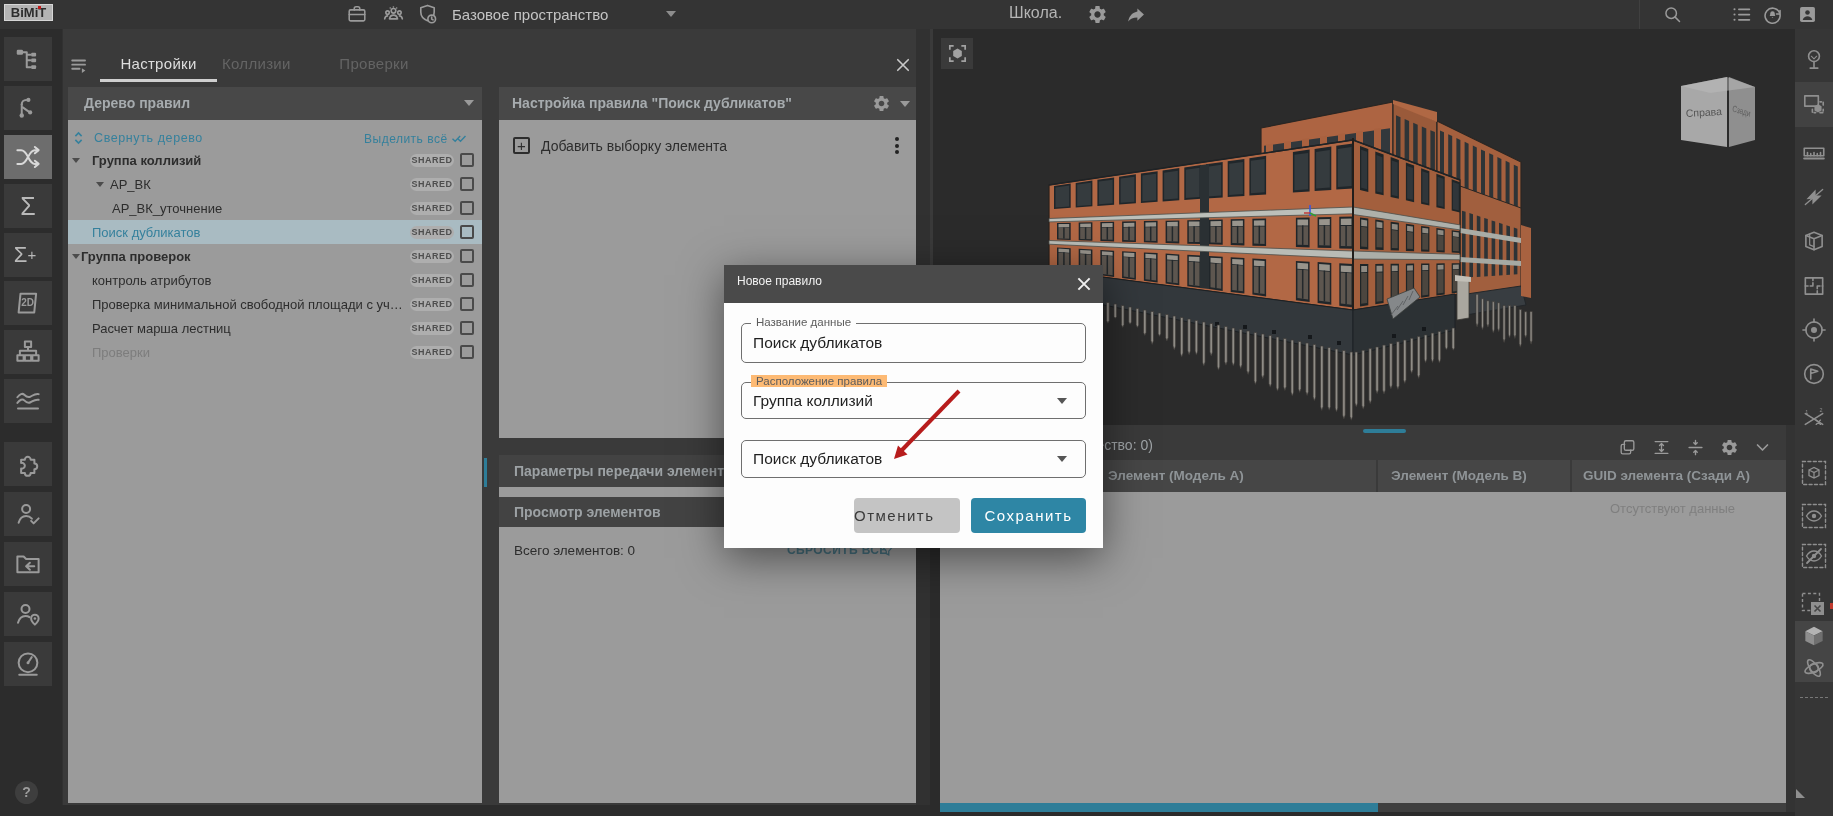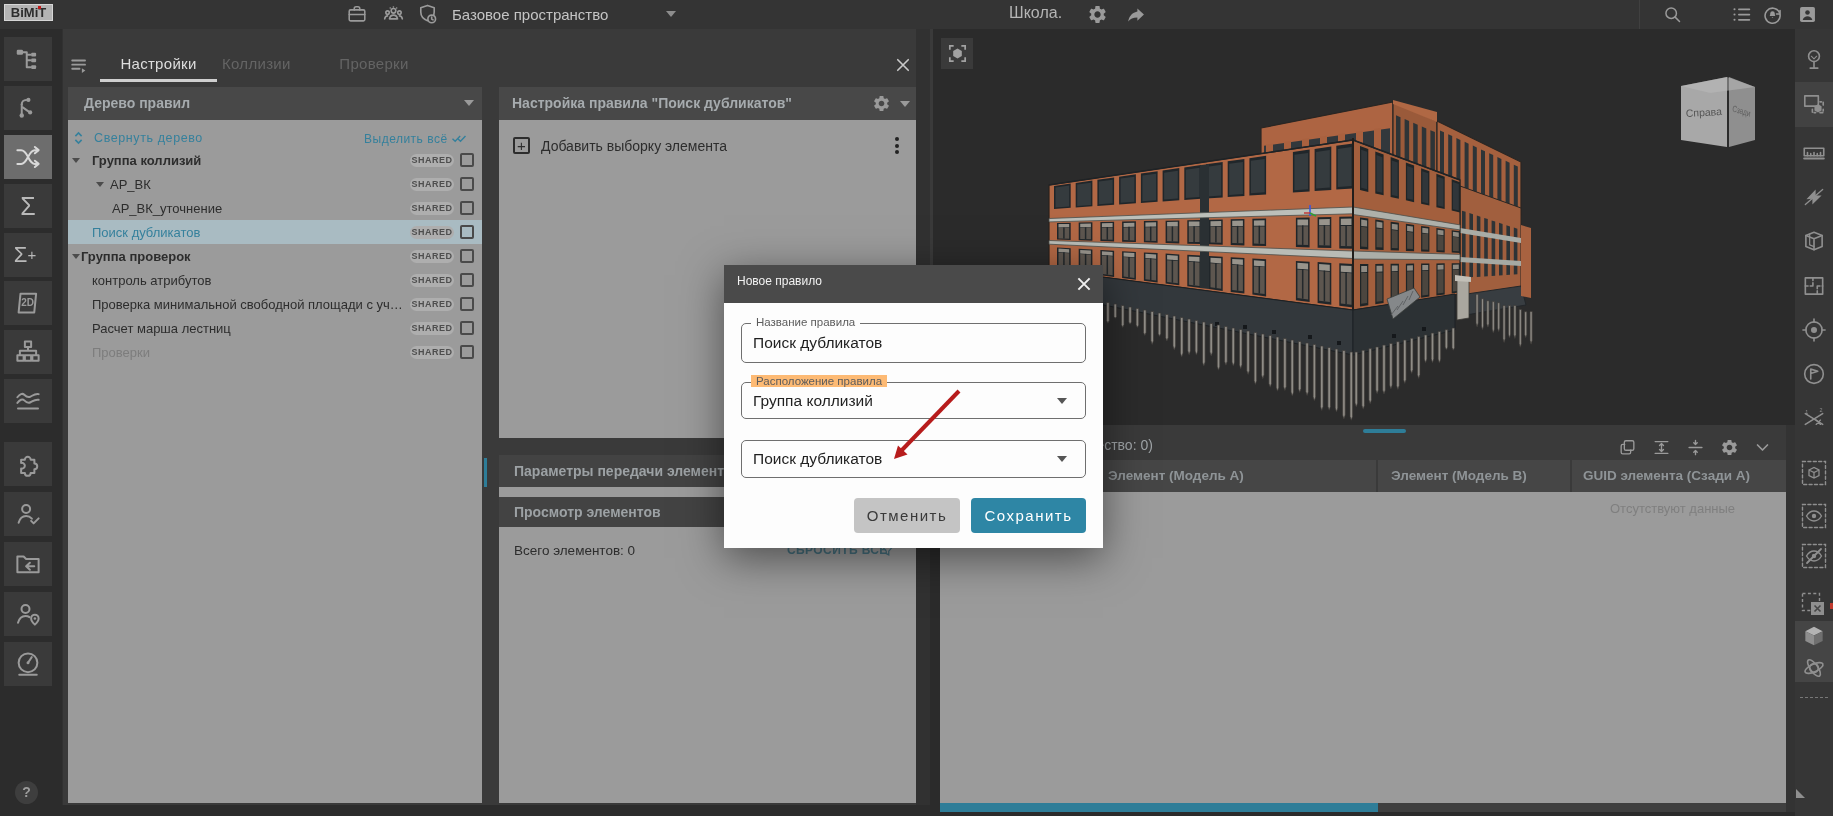--- a/index.html
+++ b/index.html
@@ -668,26 +668,26 @@
 <div class="abs" style="left:1800px;top:697px;width:28px;height:0;border-top:1.5px dashed #777"></div>
 <div class="abs" style="left:1796px;top:789px;width:0;height:0;border-left:9px solid #8f8f8f;border-top:9px solid transparent"></div>
 <div class="abs" style="left:0;top:805px;width:930px;height:11px;background:#2c2c2c"></div>
 <div class="abs" style="left:724px;top:265px;width:379px;height:283px;background:#fdfdfd;box-shadow:0 10px 40px rgba(0,0,0,0.5)"></div>
 <div class="abs" style="left:724px;top:265px;width:379px;height:38px;background:#4a4a4a"></div>
 <div class="abs" style="left:737px;top:274px;font-size:12px;color:#f2f2f2">Новое правило</div>
 <svg class="ic" style="left:1075px;top:275px" width="18" height="18" viewBox="0 0 24 24" fill="none" stroke="#f0f0f0" stroke-width="2.6">
     <path d="M4.5 4.5l15 15M19.5 4.5l-15 15"></path>
   </svg>
 <div class="abs" style="left:741px;top:323px;width:345px;height:40px;border:1.5px solid #6f6f6f;border-radius:5px;background:#fdfdfd"></div>
-<div class="abs" style="left:751px;top:316px;background:#fdfdfd;padding:0 5px;font-size:11.5px;color:#5c5c5c">Название правила</div>
+<div class="abs" style="left:751px;top:316px;background:#fdfdfd;padding:0 5px;font-size:11.5px;color:#5c5c5c">Название данные</div>
 <div class="abs" style="left:753px;top:334.0px;font-size:15.5px;color:#1f1f1f">Поиск дубликатов</div>
 <div class="abs" style="left:741px;top:382px;width:345px;height:37px;border:1.5px solid #6f6f6f;border-radius:5px;background:#fdfdfd"></div>
 <div class="abs" style="left:751px;top:375px;background:#fdba74;padding:0 5px;font-size:11.5px;color:#5c5c5c">Расположение правила</div>
 <div class="abs" style="left:753px;top:391.5px;font-size:15.5px;color:#1f1f1f">Группа коллизий</div>
 <div class="tri-d" style="left:1057px;top:397.5px;border-top-color:#555"></div>
 <div class="abs" style="left:741px;top:440px;width:345px;height:38px;border:1.5px solid #6f6f6f;border-radius:5px;background:#fdfdfd"></div>
 <div class="abs" style="left:753px;top:450.0px;font-size:15.5px;color:#1f1f1f">Поиск дубликатов</div>
 <div class="tri-d" style="left:1057px;top:456.0px;border-top-color:#555"></div>
-<div class="abs" style="left:854px;top:498px;width:106px;height:35px;background:#c4c4c4;border-radius:4px;color:#3a3a3a;font-size:15px;text-align:center;line-height:35px;letter-spacing:1.5px">Отменить</div>
+<div class="abs" style="left:854px;top:498px;width:106px;height:35px;background:#c4c4c4;border-radius:4px;color:#3a3a3a;font-size:15px;line-height:35px;letter-spacing:1.5px">Отменить</div>
 <div class="abs" style="left:971px;top:498px;width:115px;height:35px;background:#2e86a5;border-radius:4px;color:#fff;font-size:15px;text-align:center;line-height:35px;letter-spacing:1.5px">Сохранить</div>
 <svg class="ic" style="left:885px;top:380px" width="85" height="90" viewBox="0 0 85 90">
     <line x1="74" y1="11" x2="17" y2="70" stroke="#b71c1c" stroke-width="4"></line>
     <polygon points="9,79 22.5,74.5 13,65.5" fill="#b71c1c"></polygon>
   </svg>
 </body></html>

